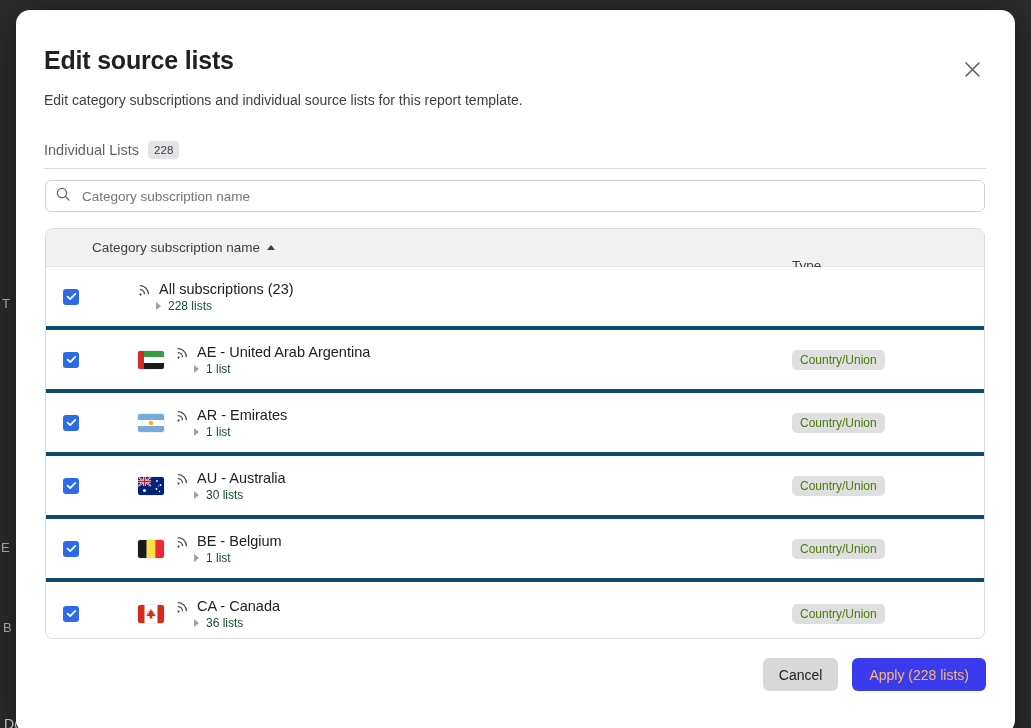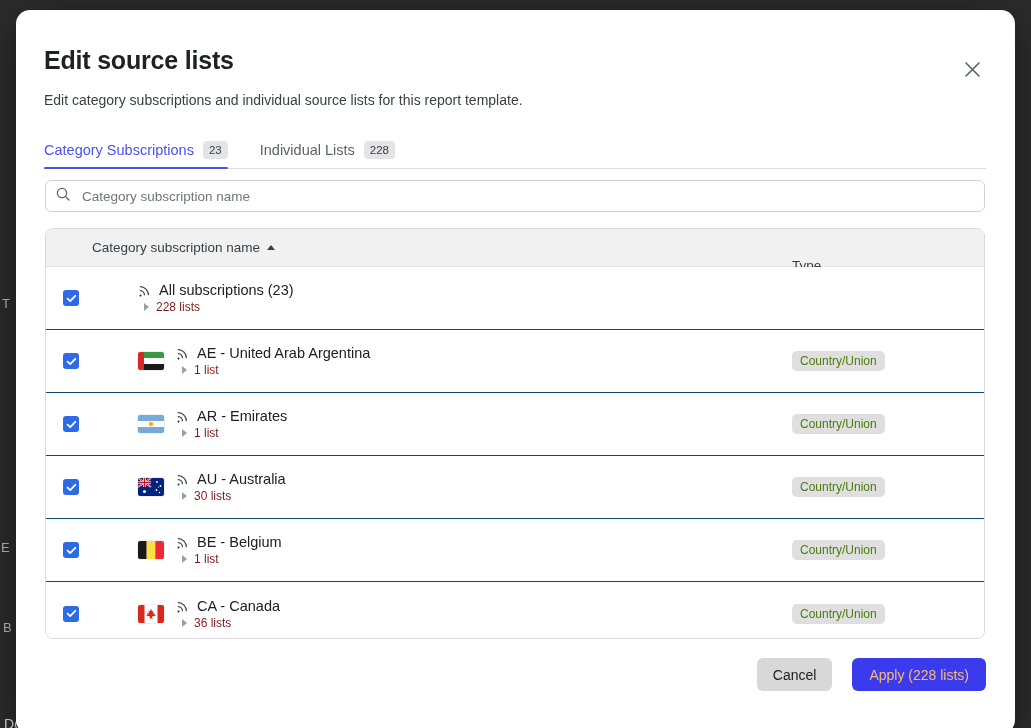--- a/index.html
+++ b/index.html
@@ -168,21 +168,21 @@
     border-bottom: 5.5px solid #3c4043;
   }
 
   #table-body {
     height: 372px;
     overflow: hidden;
   }
   .row {
     position: relative;
     height: 63px;
-    border-bottom: 1px solid #0c4a6e;
+    border-bottom: 4px solid #0c4a6e;
     display: flex;
     align-items: center;
     background: #fff;
   }
   .row:last-child { border-bottom: none; }
 
   .chk {
     position: absolute;
     left: 17px;
     width: 16px; height: 16px;
@@ -219,22 +219,22 @@
     align-items: center;
     gap: 7px;
     font-size: 14.5px;
     color: #202124;
   }
   .sub-line {
     display: flex;
     align-items: center;
     gap: 7px;
     font-size: 12px;
-    color: #7f1d1d;
-    margin-left: 6px;
+    color: #14532d;
+    margin-left: 18px;
   }
   .expander {
     width: 0; height: 0;
     border-top: 4px solid transparent;
     border-bottom: 4px solid transparent;
     border-left: 5.5px solid #9aa0a6;
     cursor: pointer;
   }
   .rss { width: 14px; height: 14px; flex: 0 0 auto; }
 
@@ -251,21 +251,21 @@
     padding: 3px 8px;
   }
 
   
   #footer {
     position: absolute;
     left: 29px; right: 29px;
     top: 648px;
     display: flex;
     justify-content: flex-end;
-    gap: 20px;
+    gap: 14px;
   }
   .btn {
     border: none;
     border-radius: 6px;
     font-family: inherit;
     font-size: 14px;
     cursor: pointer;
     height: 33px;
     padding: 0 16px;
   }
@@ -289,24 +289,20 @@
 
   <button id="close-btn">
     <span>
       <svg width="17" height="17" viewBox="0 0 17 17" aria-hidden="true">
         <path d="M2 2 L15 15 M15 2 L2 15" stroke="#5f6368" stroke-width="1.6" stroke-linecap="round" fill="none"></path>
       </svg>
     </span>
   </button>
 
   <div id="tabs">
-    <button class="tab active">
-      <span>Category Subscriptions</span>
-      <span class="tab-count">23</span>
-    </button>
     <button class="tab">
       <span>Individual Lists</span>
       <span class="tab-count">228</span>
     </button>
   </div>
 
   <div id="search-wrap">
     <span>
       <svg width="14" height="14" viewBox="0 0 14 14" aria-hidden="true">
         <circle cx="6" cy="6" r="4.6" stroke="#5f6368" stroke-width="1.3" fill="none"></circle>

